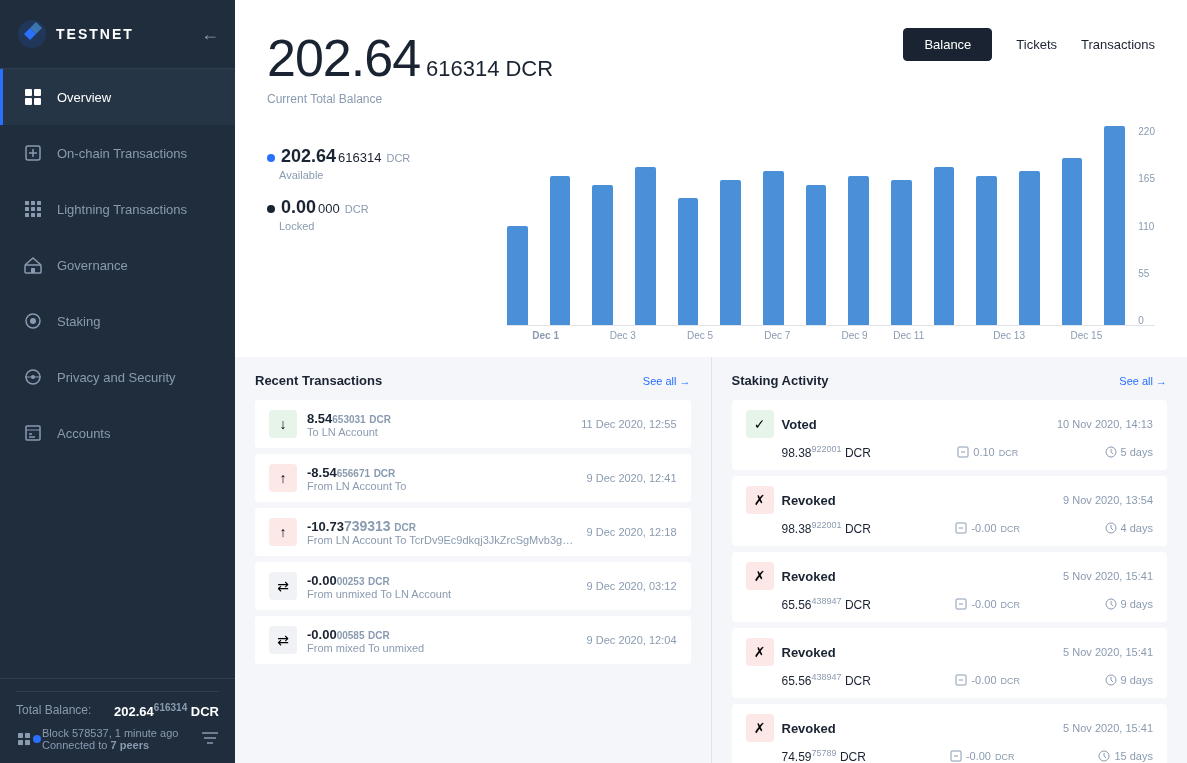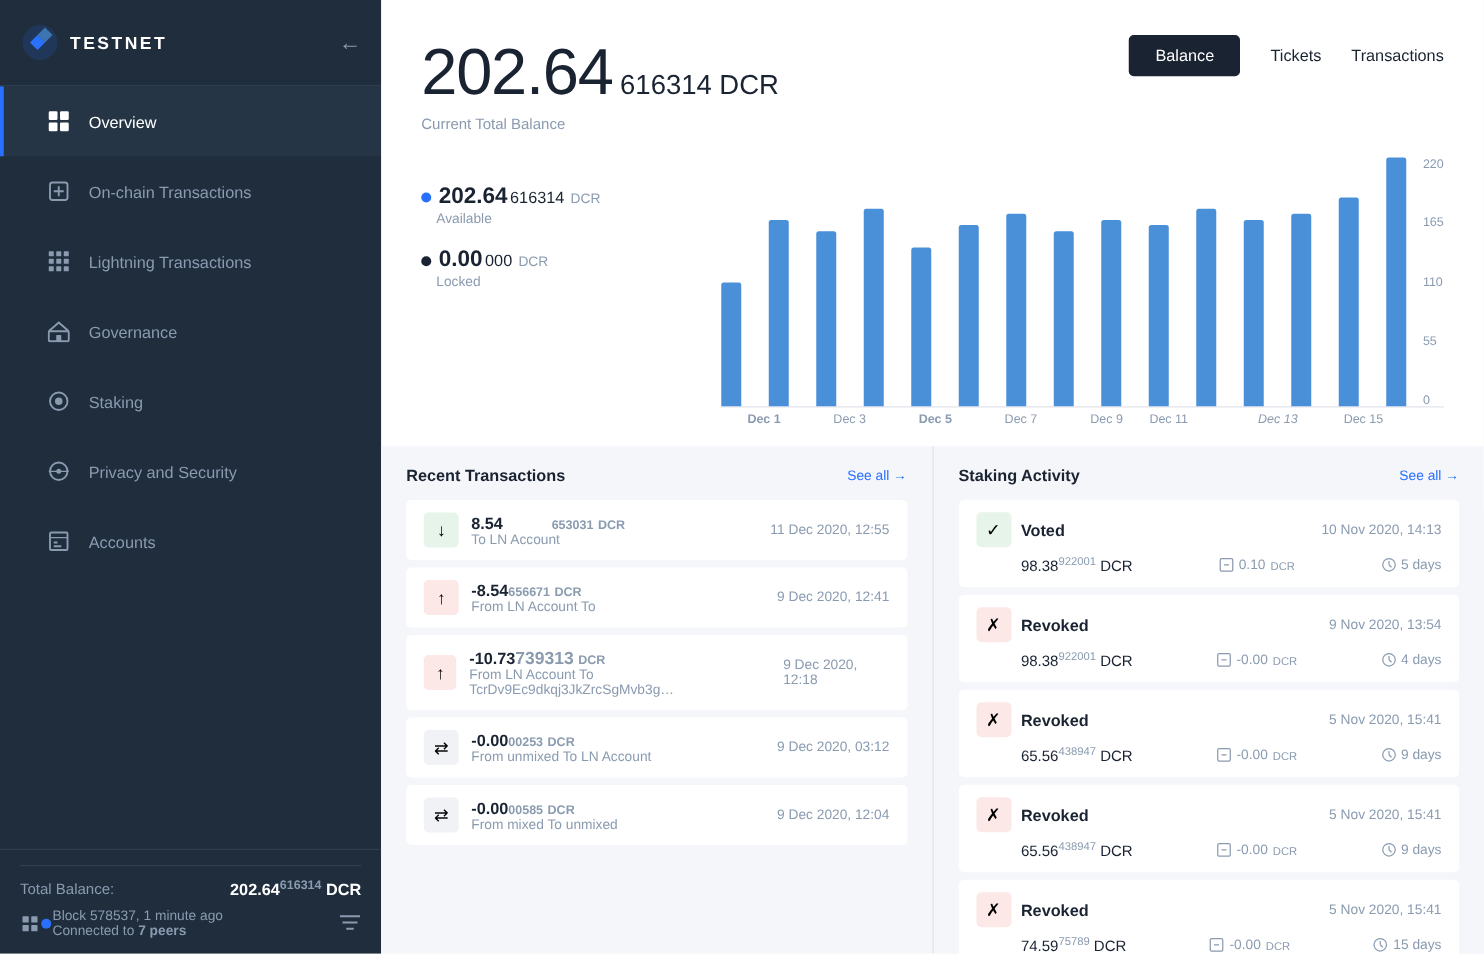--- a/index.html
+++ b/index.html
@@ -1,20 +1,20 @@
 <!DOCTYPE html>
 <html><head>
   <meta charset="utf-8">
   <style>
     * { box-sizing: border-box; margin: 0; padding: 0; }
     body { font-family: 'Segoe UI', Arial, sans-serif; background: #f5f6fa; display: flex; height: 763px; overflow: hidden; font-size: 13px; }
 
     
     .sidebar {
-      width: 305px;
+      width: 235px;
       background: #1f2d3d;
       display: flex;
       flex-direction: column;
       height: 100%;
       flex-shrink: 0;
     }
     .sidebar-header {
       display: flex;
       align-items: center;
       justify-content: space-between;
@@ -42,21 +42,21 @@
       font-size: 18px;
     }
     .sidebar-nav {
       flex: 1;
       overflow-y: auto;
     }
     .nav-item {
       display: flex;
       align-items: center;
       gap: 14px;
-      padding: 18px 34px;
+      padding: 18px 20px;
       color: #8a9bb0;
       cursor: pointer;
       border-left: 3px solid transparent;
       transition: background 0.15s;
     }
     .nav-item.active {
       color: #ffffff;
       border-left: 3px solid #2970ff;
       background: #263545;
     }
@@ -556,46 +556,46 @@
           <span style="font-size: 10px; color: rgb(138, 155, 176);">220</span>
               <span style="font-size: 10px; color: rgb(138, 155, 176);">165</span>
               <span style="font-size: 10px; color: rgb(138, 155, 176);">110</span>
               <span style="font-size: 10px; color: rgb(138, 155, 176);">55</span>
               <span style="font-size: 10px; color: rgb(138, 155, 176);">0</span>
             </div>
         </div>
         <div class="x-axis" style="display: flex; justify-content: space-between; padding-top: 4px; padding-right: 30px;" id="x-axis">
         <span style="font-size: 10px; color: rgb(138, 155, 176); flex: 1 1 0%; text-align: center; font-weight: bold;">Dec 1</span>
             <span style="font-size: 10px; color: rgb(138, 155, 176); flex: 1 1 0%; text-align: center;">Dec 3</span>
-            <span style="font-size: 10px; color: rgb(138, 155, 176); flex: 1 1 0%; text-align: center; font-weight: bold;">Dec 5</span>
+            <span style="font-size: 10px; color: rgb(138, 155, 176); flex: 1 1 0%; text-align: center;">Dec 5</span>
             <span style="font-size: 10px; color: rgb(138, 155, 176); flex: 1 1 0%; text-align: center;">Dec 7</span>
             <span style="font-size: 10px; color: rgb(138, 155, 176); flex: 1 1 0%; text-align: center;">Dec 9</span>
             <span style="font-size: 10px; color: rgb(138, 155, 176); flex: 1 1 0%; ">Dec 11</span>
-            <span style="font-size: 10px; color: rgb(138, 155, 176); flex: 1 1 0%; text-align: center; font-style: italic;">Dec 13</span>
+            <span style="font-size: 10px; color: rgb(138, 155, 176); flex: 1 1 0%; text-align: center;">Dec 13</span>
             <span style="font-size: 10px; color: rgb(138, 155, 176); flex: 1 1 0%; text-align: center;">Dec 15</span>
           </div>
       </div>
     </div>
   </div>
 
   <div class="lower-section">
 
     <div class="transactions-panel">
       <div class="panel-header">
         <span class="panel-title">Recent Transactions</span>
         <span class="see-all">See all →</span>
       </div>
       <div id="tx-list">
           <div class="tx-item">
       <div class="tx-left">
         <div class="tx-icon-wrap" style="background:#e6f4ea">
           <span style="font-size:14px;">↓</span>
         </div>
         <div class="tx-details">
-          <div class="tx-amount">8.54<span style="font-size:10px;color:#8a9bb0;padding-left:39px;">653031</span> <span style="font-size:10px;color:#8a9bb0;">DCR</span></div>
+          <div class="tx-amount">8.54<span style="font-size:10px;color:#8a9bb0;">653031</span> <span style="font-size:10px;color:#8a9bb0;">DCR</span></div>
           <div class="tx-sub">To  LN Account</div>
         </div>
       </div>
       <div class="tx-date">11 Dec 2020, 12:55</div>
     </div>
           <div class="tx-item">
       <div class="tx-left">
         <div class="tx-icon-wrap" style="background:#fde8e8">
           <span style="font-size:14px;">↑</span>
         </div>

